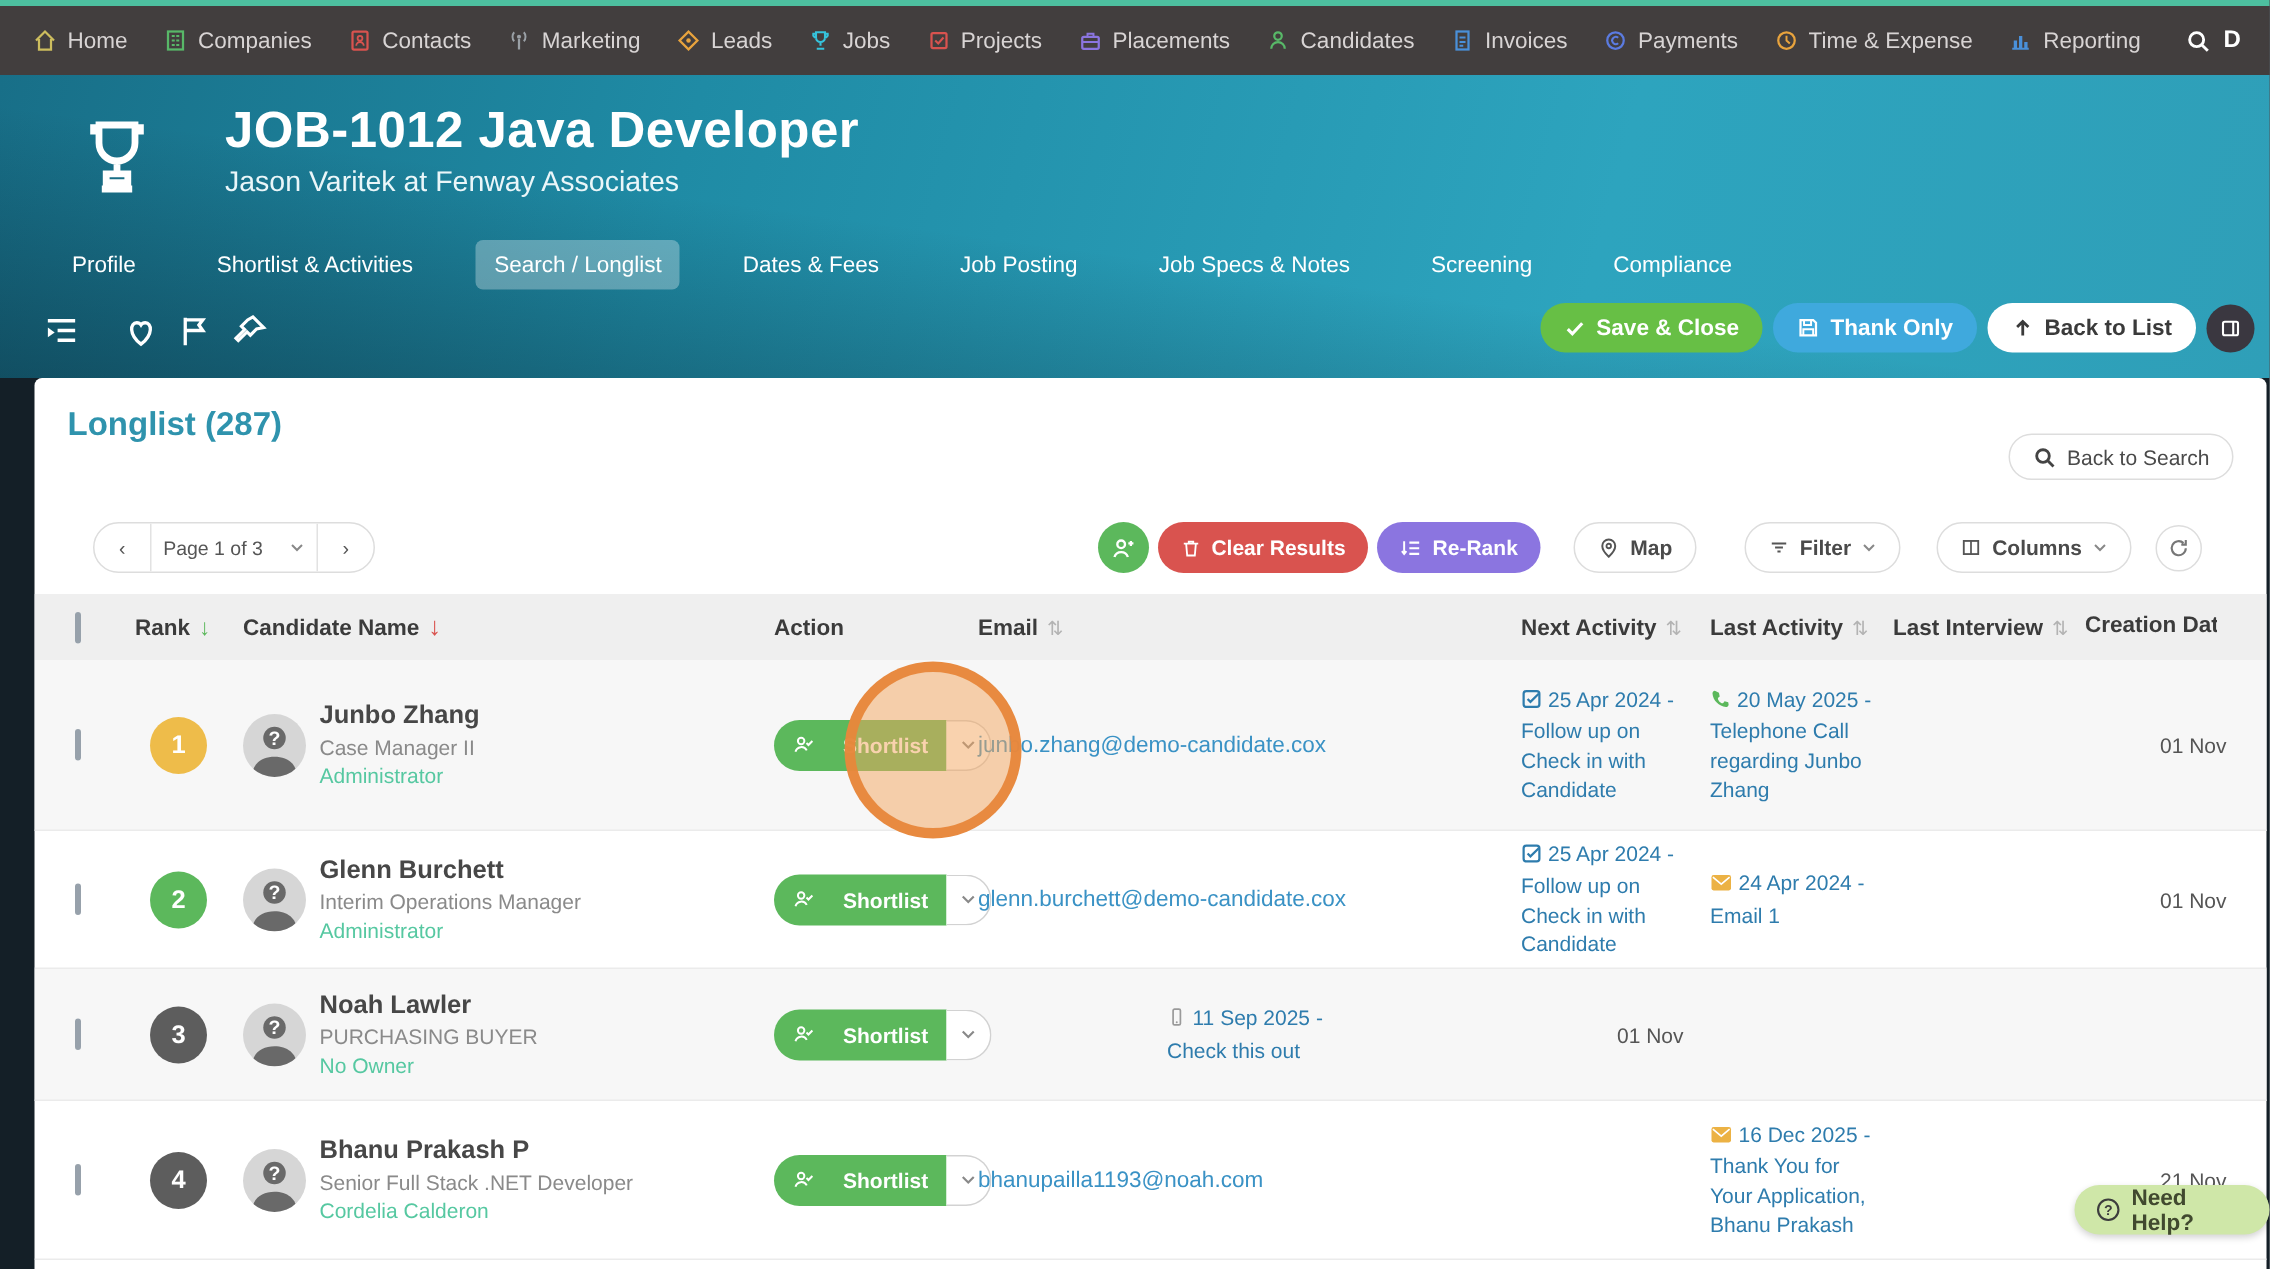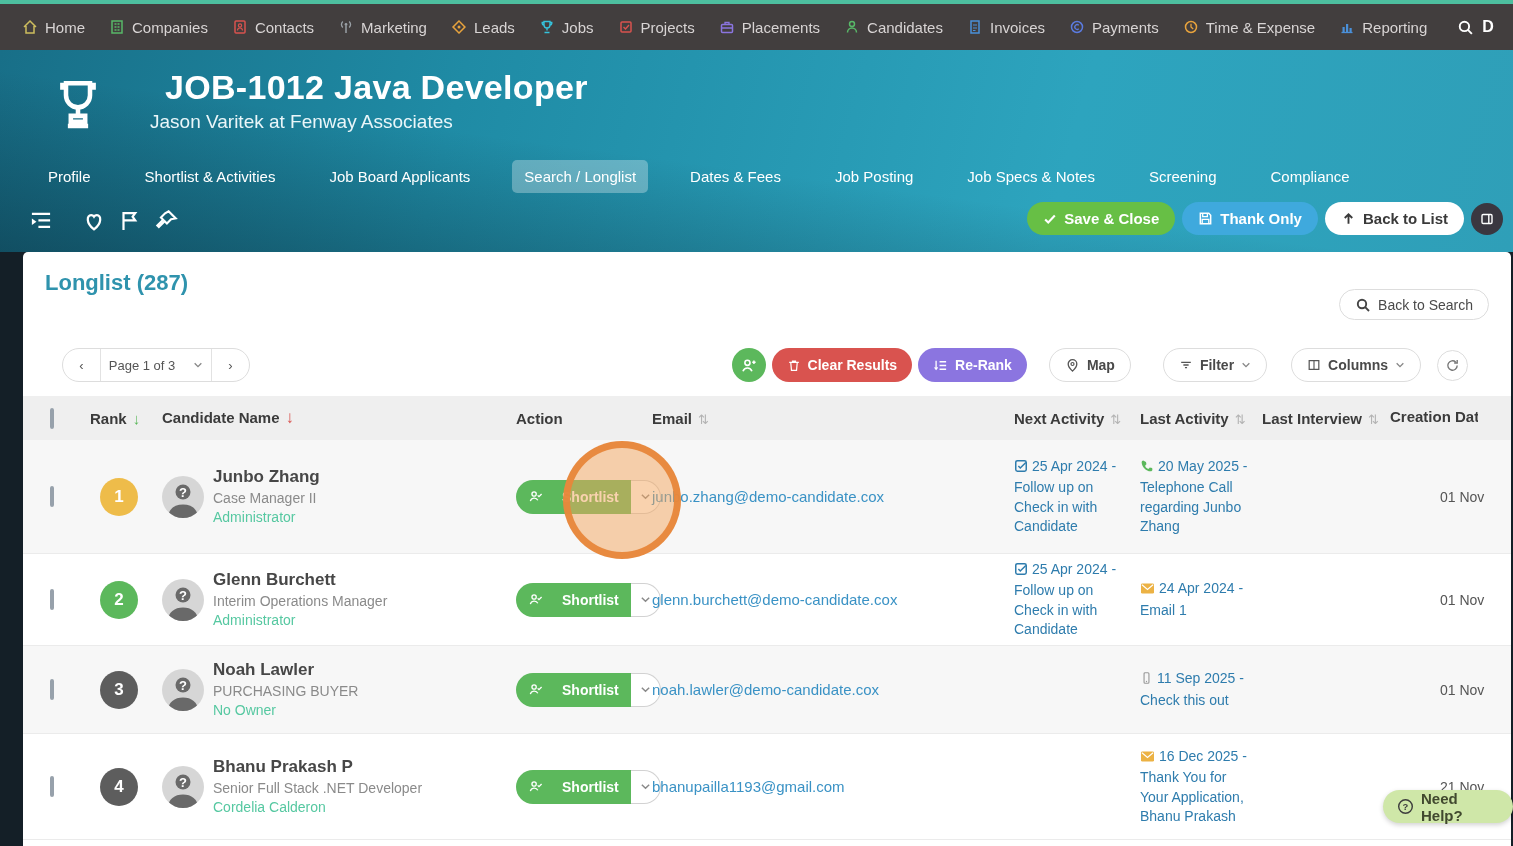--- a/index.html
+++ b/index.html
@@ -18,21 +18,21 @@
     font-size:16px; font-weight:700; margin-left:6px; }
 
   
   .hero { position:absolute; left:0; top:50px; width:1513px; height:202px;
     background:linear-gradient(105deg,#186f88 0%,#1f8ba5 30%,#2da4be 70%,#2f9fb8 100%); }
   .hero::after { content:""; position:absolute; inset:0;
     background:linear-gradient(to top right, rgba(8,35,48,.45), transparent 45%);
     pointer-events:none; }
   .hero > * { position:relative; z-index:1; }
   .trophy { position:absolute; left:46px; top:24px; }
-  .job-title { position:absolute; left:165px; top:18px; color:#fff;
+  .job-title { position:absolute; left:150px; top:18px; color:#fff;
     font-size:34px; font-weight:700; letter-spacing:.3px; }
   .job-sub { position:absolute; left:150px; top:61px; color:#eaf6f9; font-size:19px; }
 
   .tabs { position:absolute; left:36px; top:108px; display:flex; gap:30px;
     align-items:center; height:36px; }
   .tab { color:#fff; font-size:15px; padding:8px 12px; border-radius:5px;
     white-space:nowrap; cursor:pointer; }
   .tab.active { background:rgba(255,255,255,.30); }
 
   .hero-tools { position:absolute; left:0; top:146px; width:1513px; height:52px; }
@@ -280,21 +280,20 @@
         <path d="M7.5 3.5h9v4.5a4.5 4.5 0 0 1-9 0zM12 12.7v3M8.2 19.5h7.6M9.3 15.7h5.4v2.2H9.3z" fill="none" stroke="#fff" stroke-width="1.7"></path>
         <path d="M5.3 4.6h2M16.7 4.6h2" stroke="#fff" stroke-width="2.6"></path>
       </svg>
   </div>
   <div class="job-title">JOB-1012 Java Developer</div>
   <div class="job-sub">Jason Varitek at Fenway Associates</div>
 
   <div class="tabs">
     <span class="tab">Profile</span>
     <span class="tab">Shortlist &amp; Activities</span>
-    <span class="tab">Job Board Applicants</span>
     <span class="tab active">Search / Longlist</span>
     <span class="tab">Dates &amp; Fees</span>
     <span class="tab">Job Posting</span>
     <span class="tab">Job Specs &amp; Notes</span>
     <span class="tab">Screening</span>
     <span class="tab">Compliance</span>
   </div>
 
   <div class="hero-tools">
     <span class="htool" style="left:28px"><svg viewBox="0 0 20 20">
@@ -612,21 +611,20 @@
             </span>
           <span>Shortlist</span>
         </span>
         <span class="split-dd">
             <svg width="11" height="11" viewBox="0 0 12 12">
               <path d="M2 4l4 4 4-4" fill="none" stroke="#8a8a8a" stroke-width="1.6"></path>
             </svg>
           </span>
       </span>
     </div>
-    <div class="c-email"><span class="email-link">noah.lawler@demo-candidate.cox</span></div>
     <div class="c-next"></div>
     <div class="c-last">
       <span class="act-text"><span class="act-ic"><svg width="13" height="14" viewBox="0 0 16 16">
               <rect x="5" y="1.5" width="6" height="13" rx="1.2" fill="none" stroke="#9a9a9a" stroke-width="1.4"></rect>
               <circle cx="8" cy="12.3" r=".8" fill="#9a9a9a"></circle>
             </svg></span><span>11 Sep 2025 - Check this out</span></span>
     </div>
     <div class="c-int"></div>
     <div class="c-create">01 Nov</div>
   </div>
@@ -660,21 +658,21 @@
             </span>
           <span>Shortlist</span>
         </span>
         <span class="split-dd">
             <svg width="11" height="11" viewBox="0 0 12 12">
               <path d="M2 4l4 4 4-4" fill="none" stroke="#8a8a8a" stroke-width="1.6"></path>
             </svg>
           </span>
       </span>
     </div>
-    <div class="c-email"><span class="email-link">bhanupailla1193@gmail.com</span></div>
+    <div class="c-email"><span class="email-link">bhanupailla1193@noah.com</span></div>
     <div class="c-next"></div>
     <div class="c-last">
       <span class="act-text"><span class="act-ic"><svg width="15" height="13" viewBox="0 0 16 14">
               <rect x="1" y="1.5" width="14" height="11" rx="1.5" fill="#ecb244"></rect>
               <path d="M2 3l6 5 6-5" fill="none" stroke="#fff" stroke-width="1.2"></path>
             </svg></span><span>16 Dec 2025 - Thank You for Your Application, Bhanu Prakash</span></span>
     </div>
     <div class="c-int"></div>
     <div class="c-create">21 Nov</div>
   </div>

